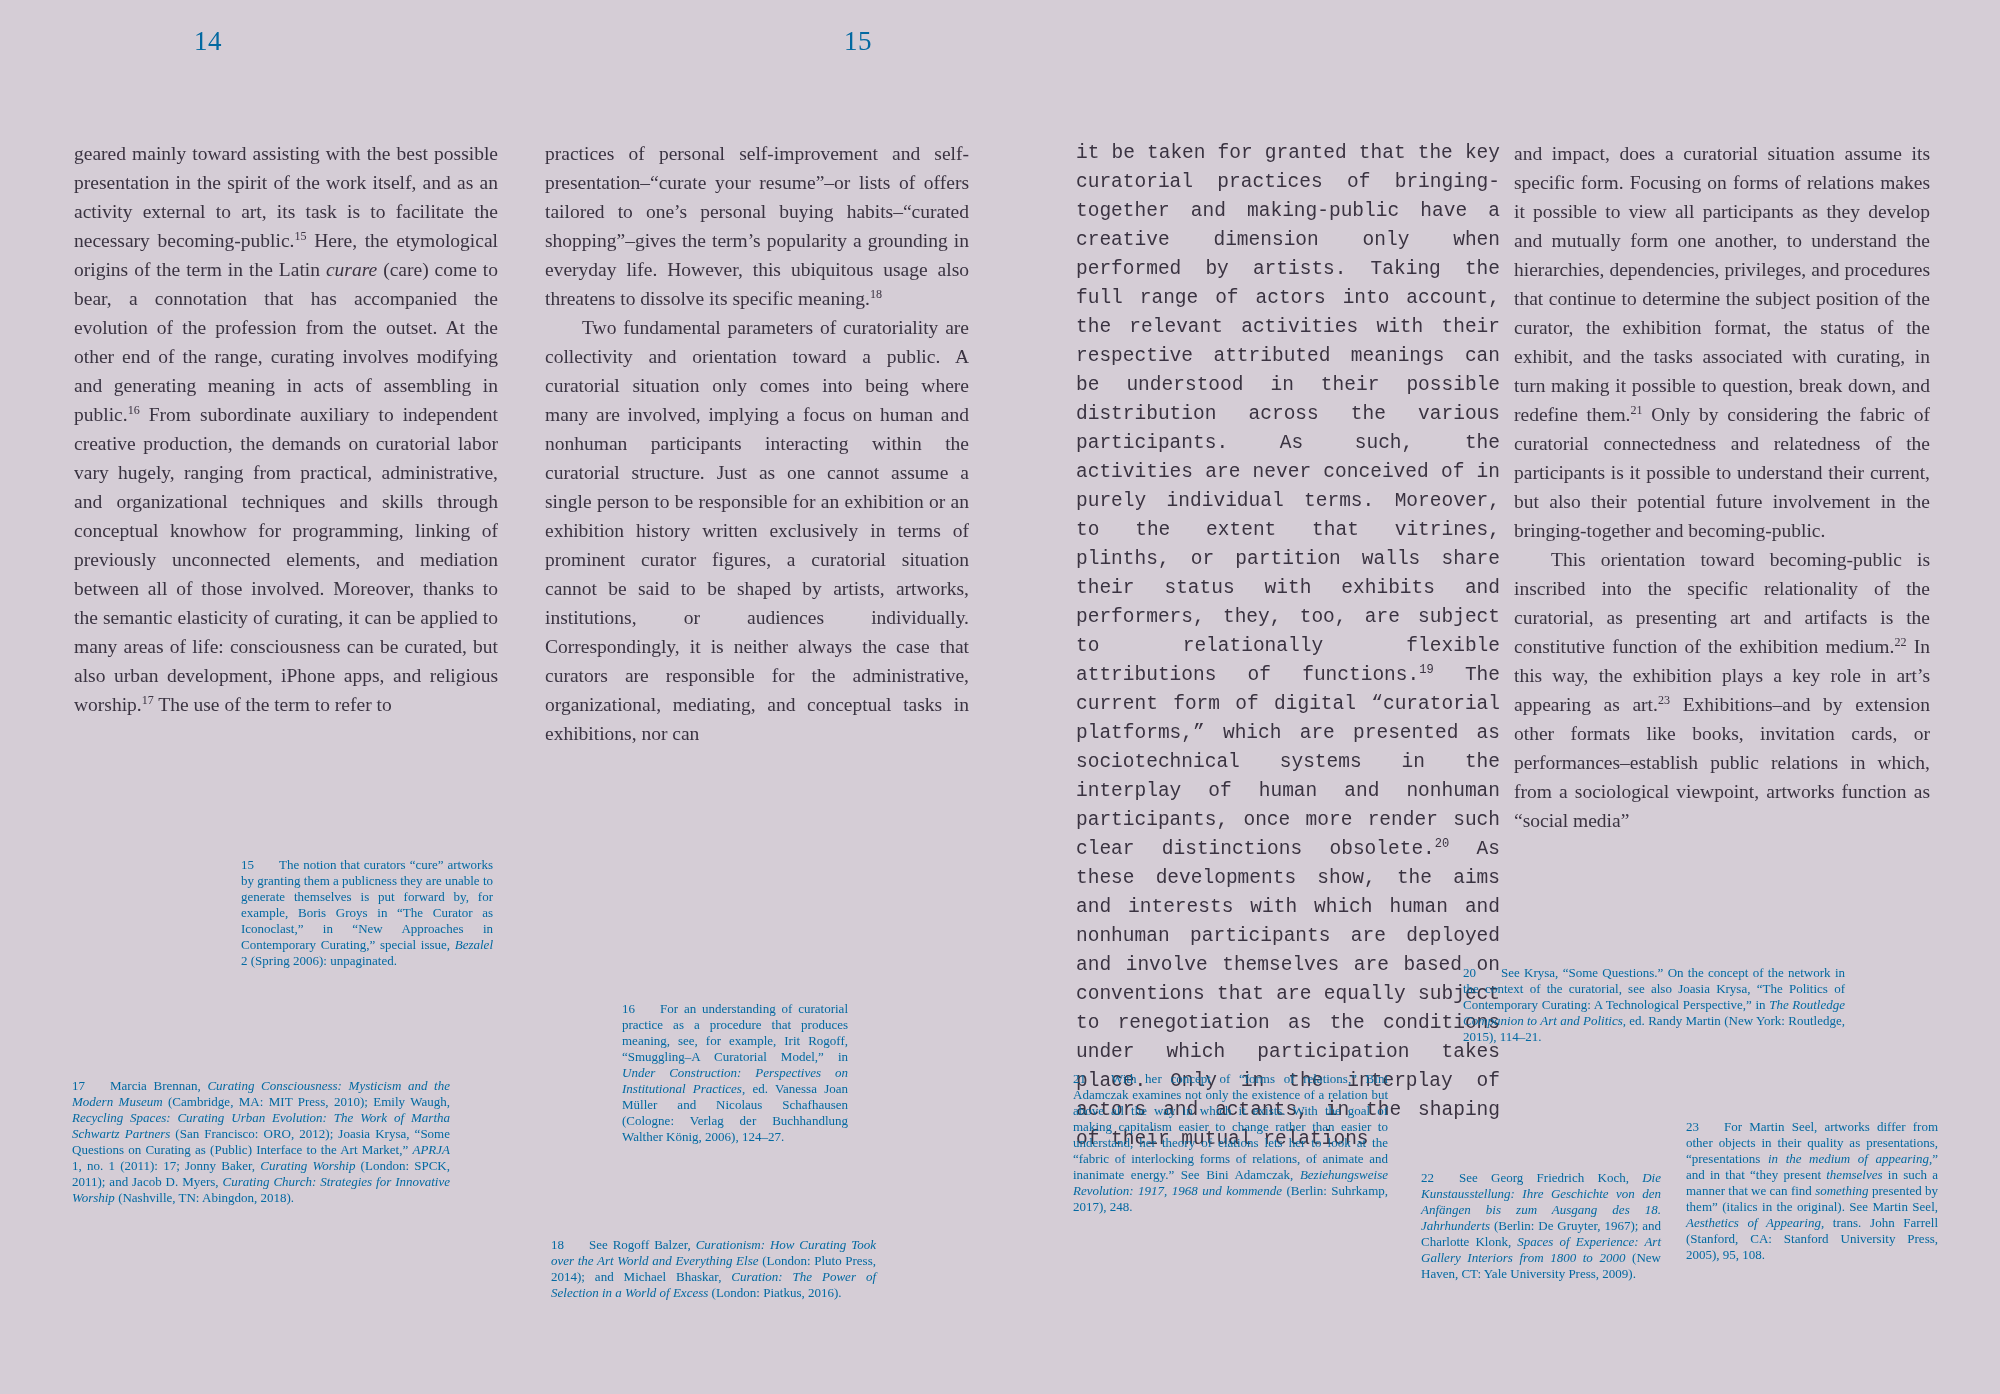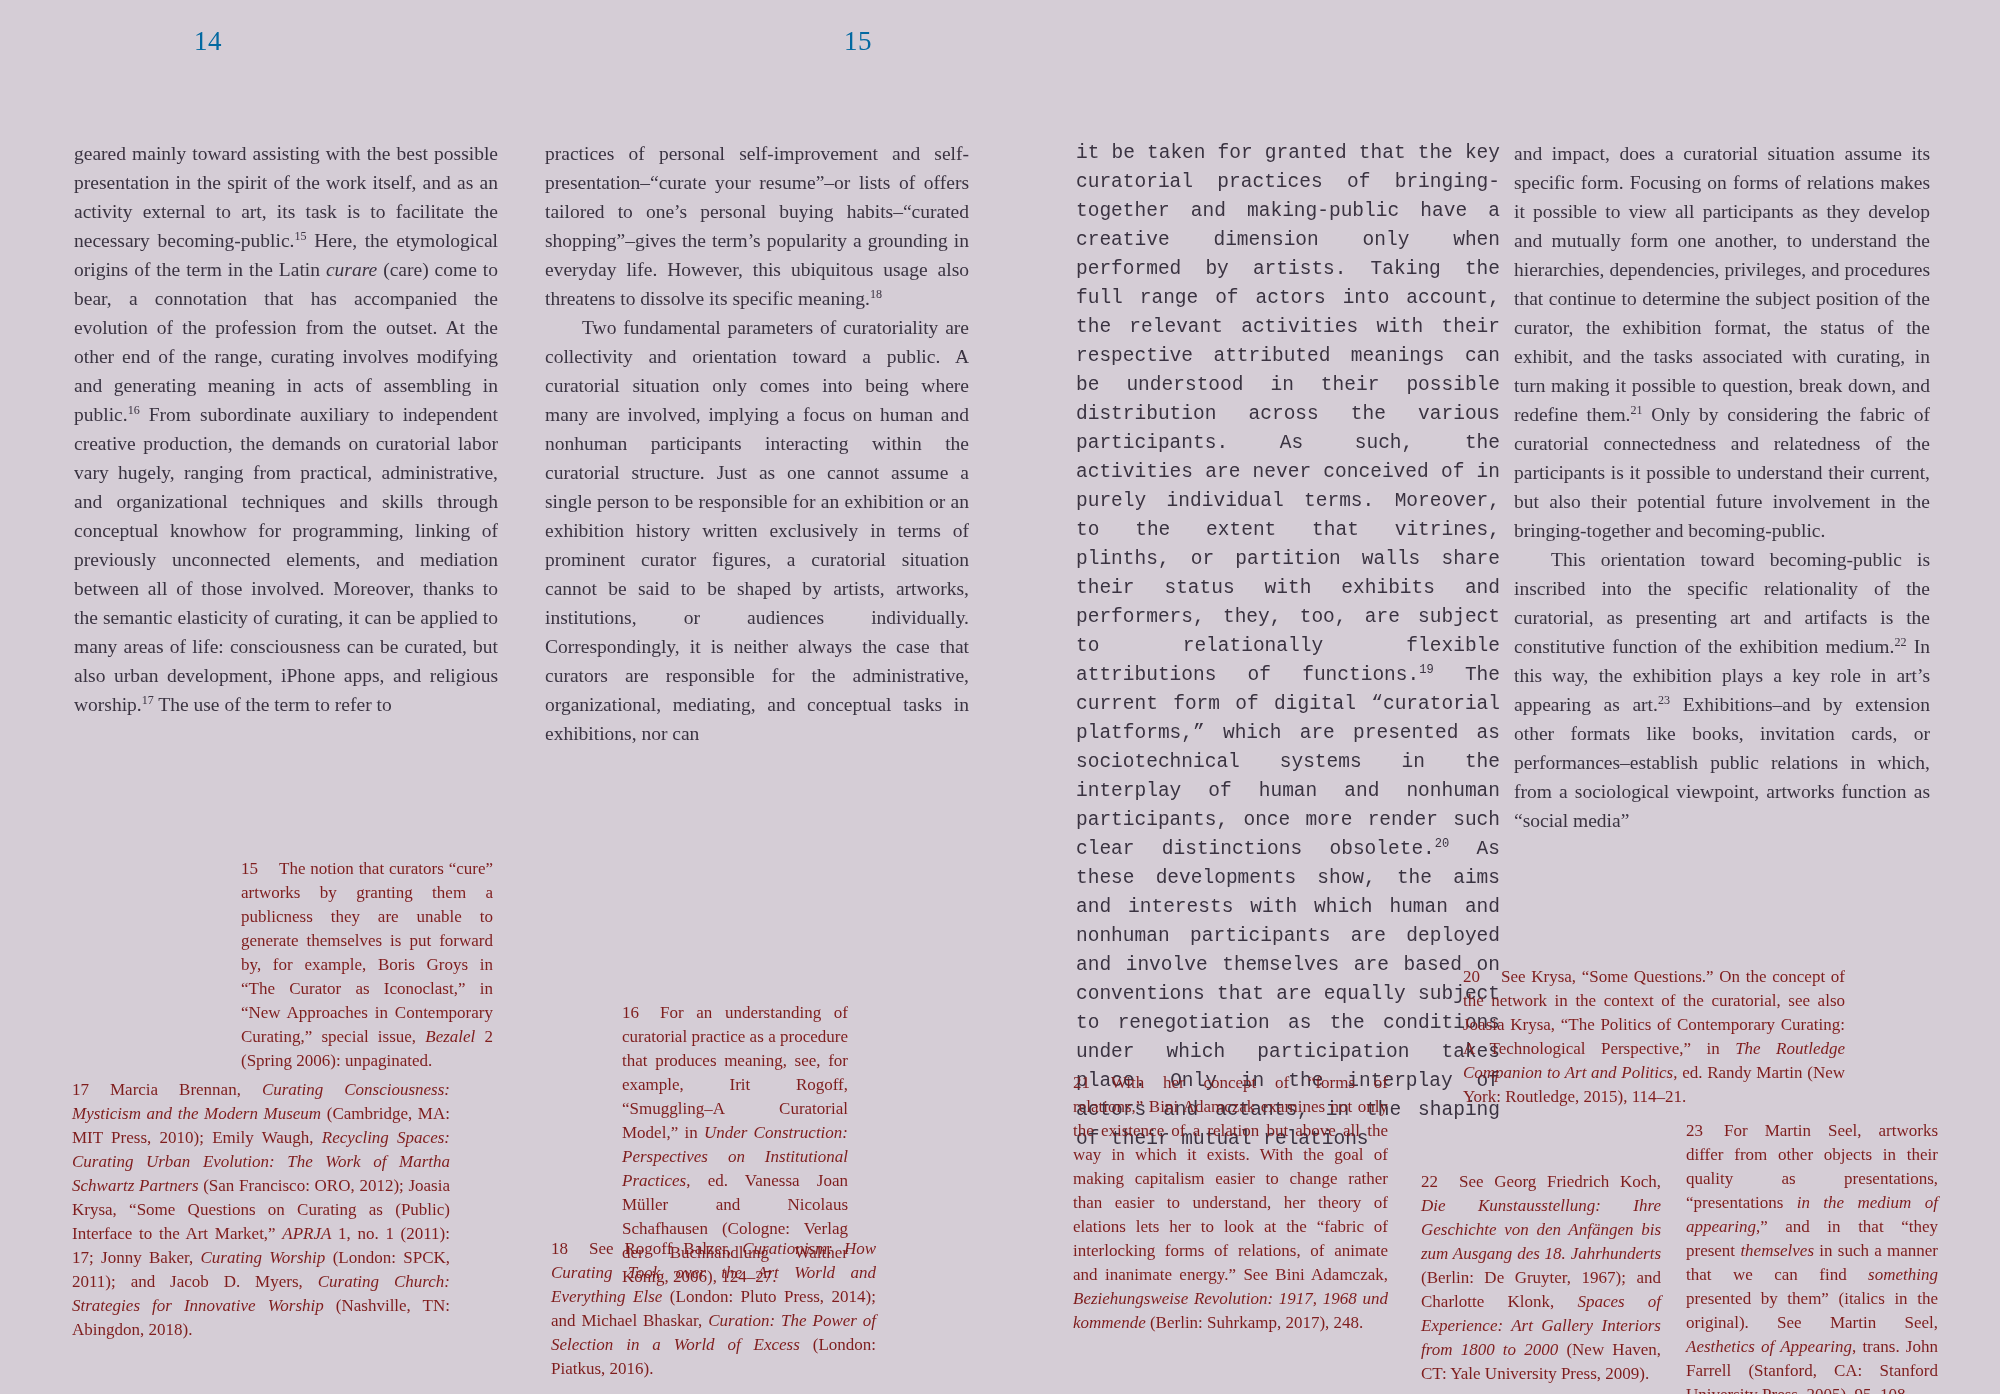--- a/index.html
+++ b/index.html
@@ -44,25 +44,25 @@
     font-size: 62%;
     line-height: 0;
     vertical-align: baseline;
     position: relative;
     top: -0.55em;
   }
   .it { font-style: italic; }
 
   .footnote {
     position: absolute;
-    font-size: 17px;
-    line-height: 24px;
+    font-size: 13px;
+    line-height: 16px;
     text-align: justify;
     text-justify: inter-word;
-    color: #7f1d1d;
+    color: #0369a1;
   }
   .fn-num {
     display: inline-block;
     min-width: 38px;
     font-style: normal;
   }
   #fn15 { left: 241px;  top: 857px;  width: 252px; }
   #fn16 { left: 622px;  top: 958px;  width: 226px; margin-top: 43px; }
   #fn17 { left: 72px;   top: 1078px; width: 378px; }
   #fn18 { left: 551px;  top: 1237px; width: 325px; }

